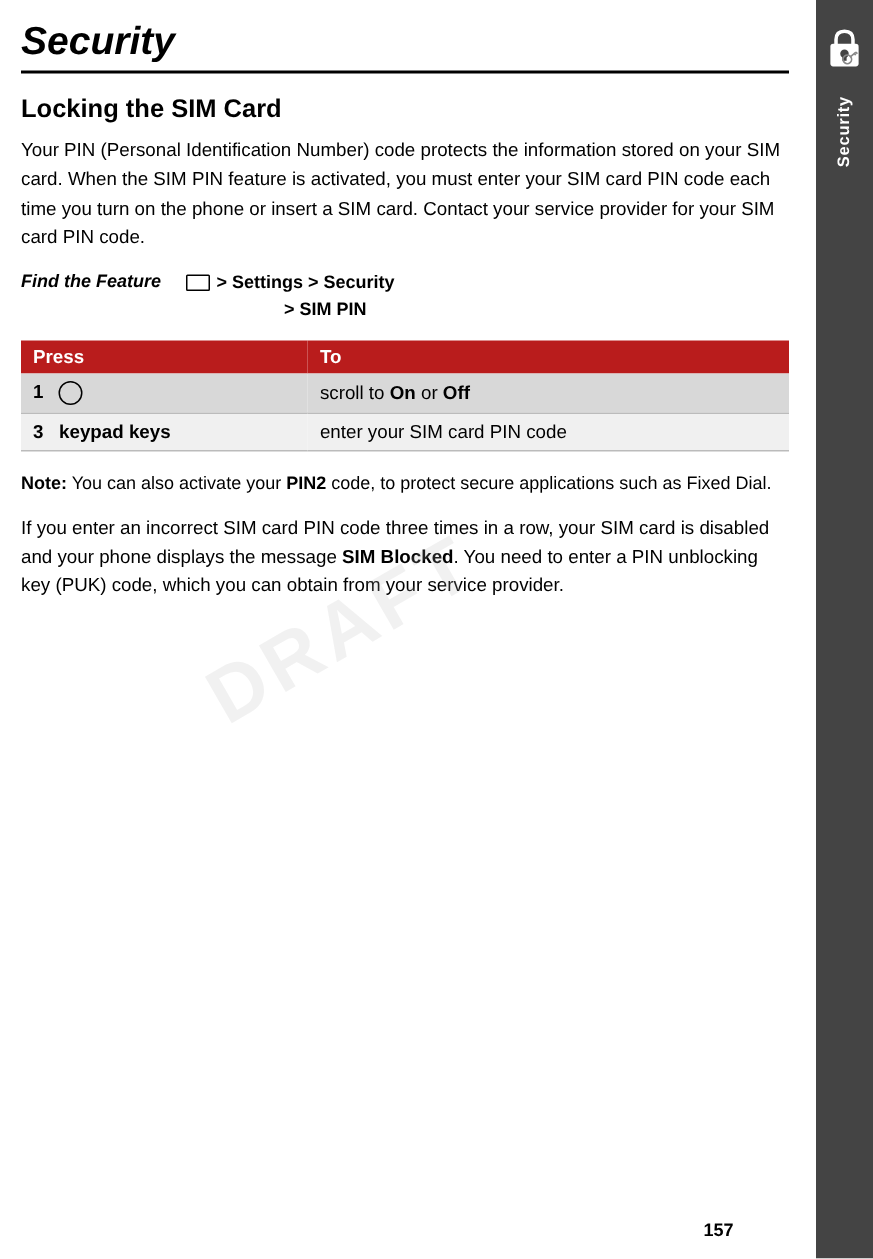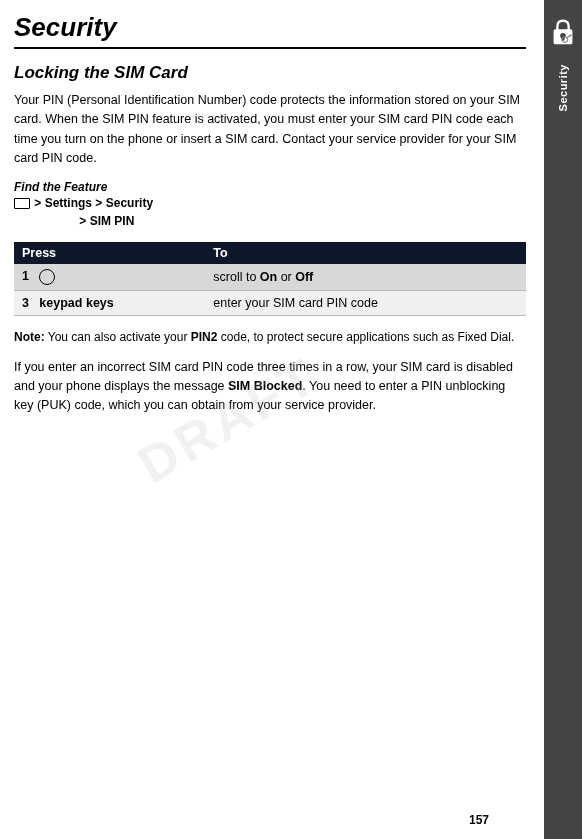--- a/index.html
+++ b/index.html
@@ -65,35 +65,34 @@
       border-bottom: 2px solid #000;
       padding-bottom: 4px;
       margin-bottom: 14px;
       margin-top: 2px;
     }
 
     
     .section-heading {
       font-size: 17px;
       font-weight: bold;
-      font-style: italic;
       margin-bottom: 8px;
     }
 
     
     .body-text {
       font-size: 12.5px;
       line-height: 1.55;
       margin-bottom: 10px;
     }
 
     
     .find-feature-block {
       display: flex;
-      flex-direction: column;
+      flex-direction: row;
       align-items: flex-start;
       margin-bottom: 12px;
       margin-top: 4px;
     }
 
     .find-feature-label {
       font-size: 12px;
       font-weight: bold;
       min-width: 110px;
       padding-top: 1px;
@@ -110,21 +109,21 @@
 
     
     .steps-table {
       width: 100%;
       border-collapse: collapse;
       margin-bottom: 12px;
       font-size: 12.5px;
     }
 
     .steps-table thead tr {
-      background: #0f172a;
+      background: #b91c1c;
       color: #fff;
     }
 
     .steps-table thead th {
       padding: 4px 8px;
       text-align: left;
       font-weight: bold;
       font-size: 12.5px;
     }
 

